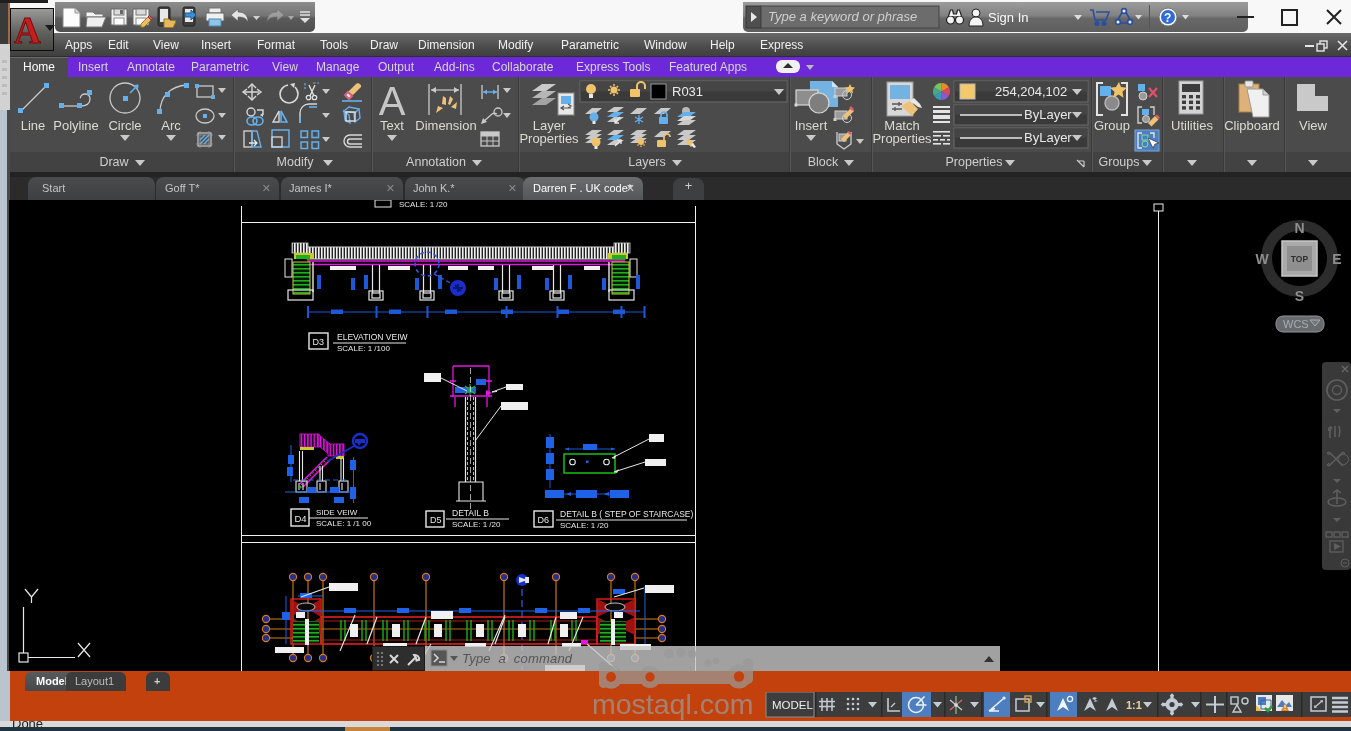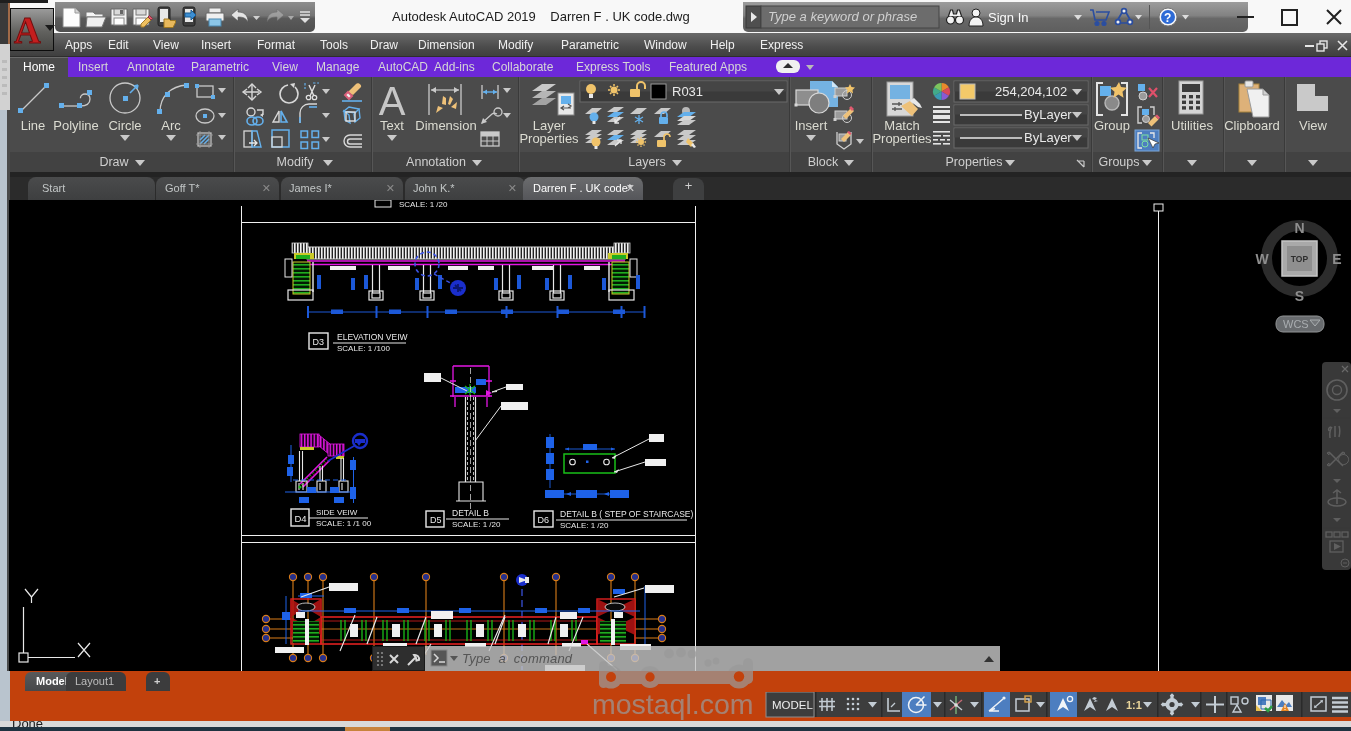--- a/index.html
+++ b/index.html
@@ -151,21 +151,20 @@
         </g>
       <path d="M392 13l3.5 4.5 3.5-4.5z" fill="#dcdcdc"></path>
       <rect x="406" y="3" width="1" height="24" fill="#555"></rect>
 
       <circle cx="425" cy="15" r="9" fill="#f8f8f8" stroke="#777"></circle>
       <circle cx="425" cy="15" r="7" fill="#2e6bd6"></circle>
       <text x="421" y="20" font-size="12" font-weight="bold" fill="#fff">?</text>
       <path d="M439 13l3.5 4.5 3.5-4.5z" fill="#dcdcdc"></path>
     </svg>
   </div>
-  <div class="abs" id="title-text">Autodesk AutoCAD 2019&nbsp;&nbsp;&nbsp;&nbsp;Darren F . UK code.dwg</div>
   <div class="abs" id="infotoggle" style="left:747px;top:8px;width:12px;height:20px;"></div>
   <div class="abs" id="winbtns" style="left:1230px;top:0;width:121px;height:33px;">
     <svg width="121" height="33" viewBox="0 0 121 33">
       <rect x="7" y="16" width="17" height="2" fill="#222"></rect>
       <rect x="52" y="10" width="15" height="15" fill="none" stroke="#222" stroke-width="2"></rect>
       <path d="M97 10l14 14M111 10L97 24" stroke="#222" stroke-width="2"></path>
     </svg>
   </div>
   <div class="abs" id="menubar">
     <span class="menuitem" style="left:55px">Apps</span>
@@ -189,21 +188,21 @@
     </svg>
   </div>
   <div class="abs" id="tabrow">
     <div id="hometab"></div>
     <span class="rtab" style="left:13px;color:#fff">Home</span>
     <span class="rtab" style="left:68px">Insert</span>
     <span class="rtab" style="left:117px">Annotate</span>
     <span class="rtab" style="left:181px">Parametric</span>
     <span class="rtab" style="left:262px">View</span>
     <span class="rtab" style="left:306px">Manage</span>
-    <span class="rtab" style="left:368px">AutoCAD</span>
+    <span class="rtab" style="left:368px">Output</span>
     <span class="rtab" style="left:424px">Add-ins</span>
     <span class="rtab" style="left:482px">Collaborate</span>
     <span class="rtab" style="left:566px">Express Tools</span>
     <span class="rtab" style="left:659px">Featured Apps</span>
     <svg class="abs" style="left:766px;top:3px" width="40" height="14" viewBox="0 0 40 14">
       <rect x="0" y="0" width="24" height="13" rx="6" fill="#f0f0f0"></rect>
       <path d="M7 8l5-5 5 5z" fill="#2d2d2d"></path>
       <path d="M30 5l4 5 4-5z" fill="#b9b9b9"></path>
     </svg>
   </div>

